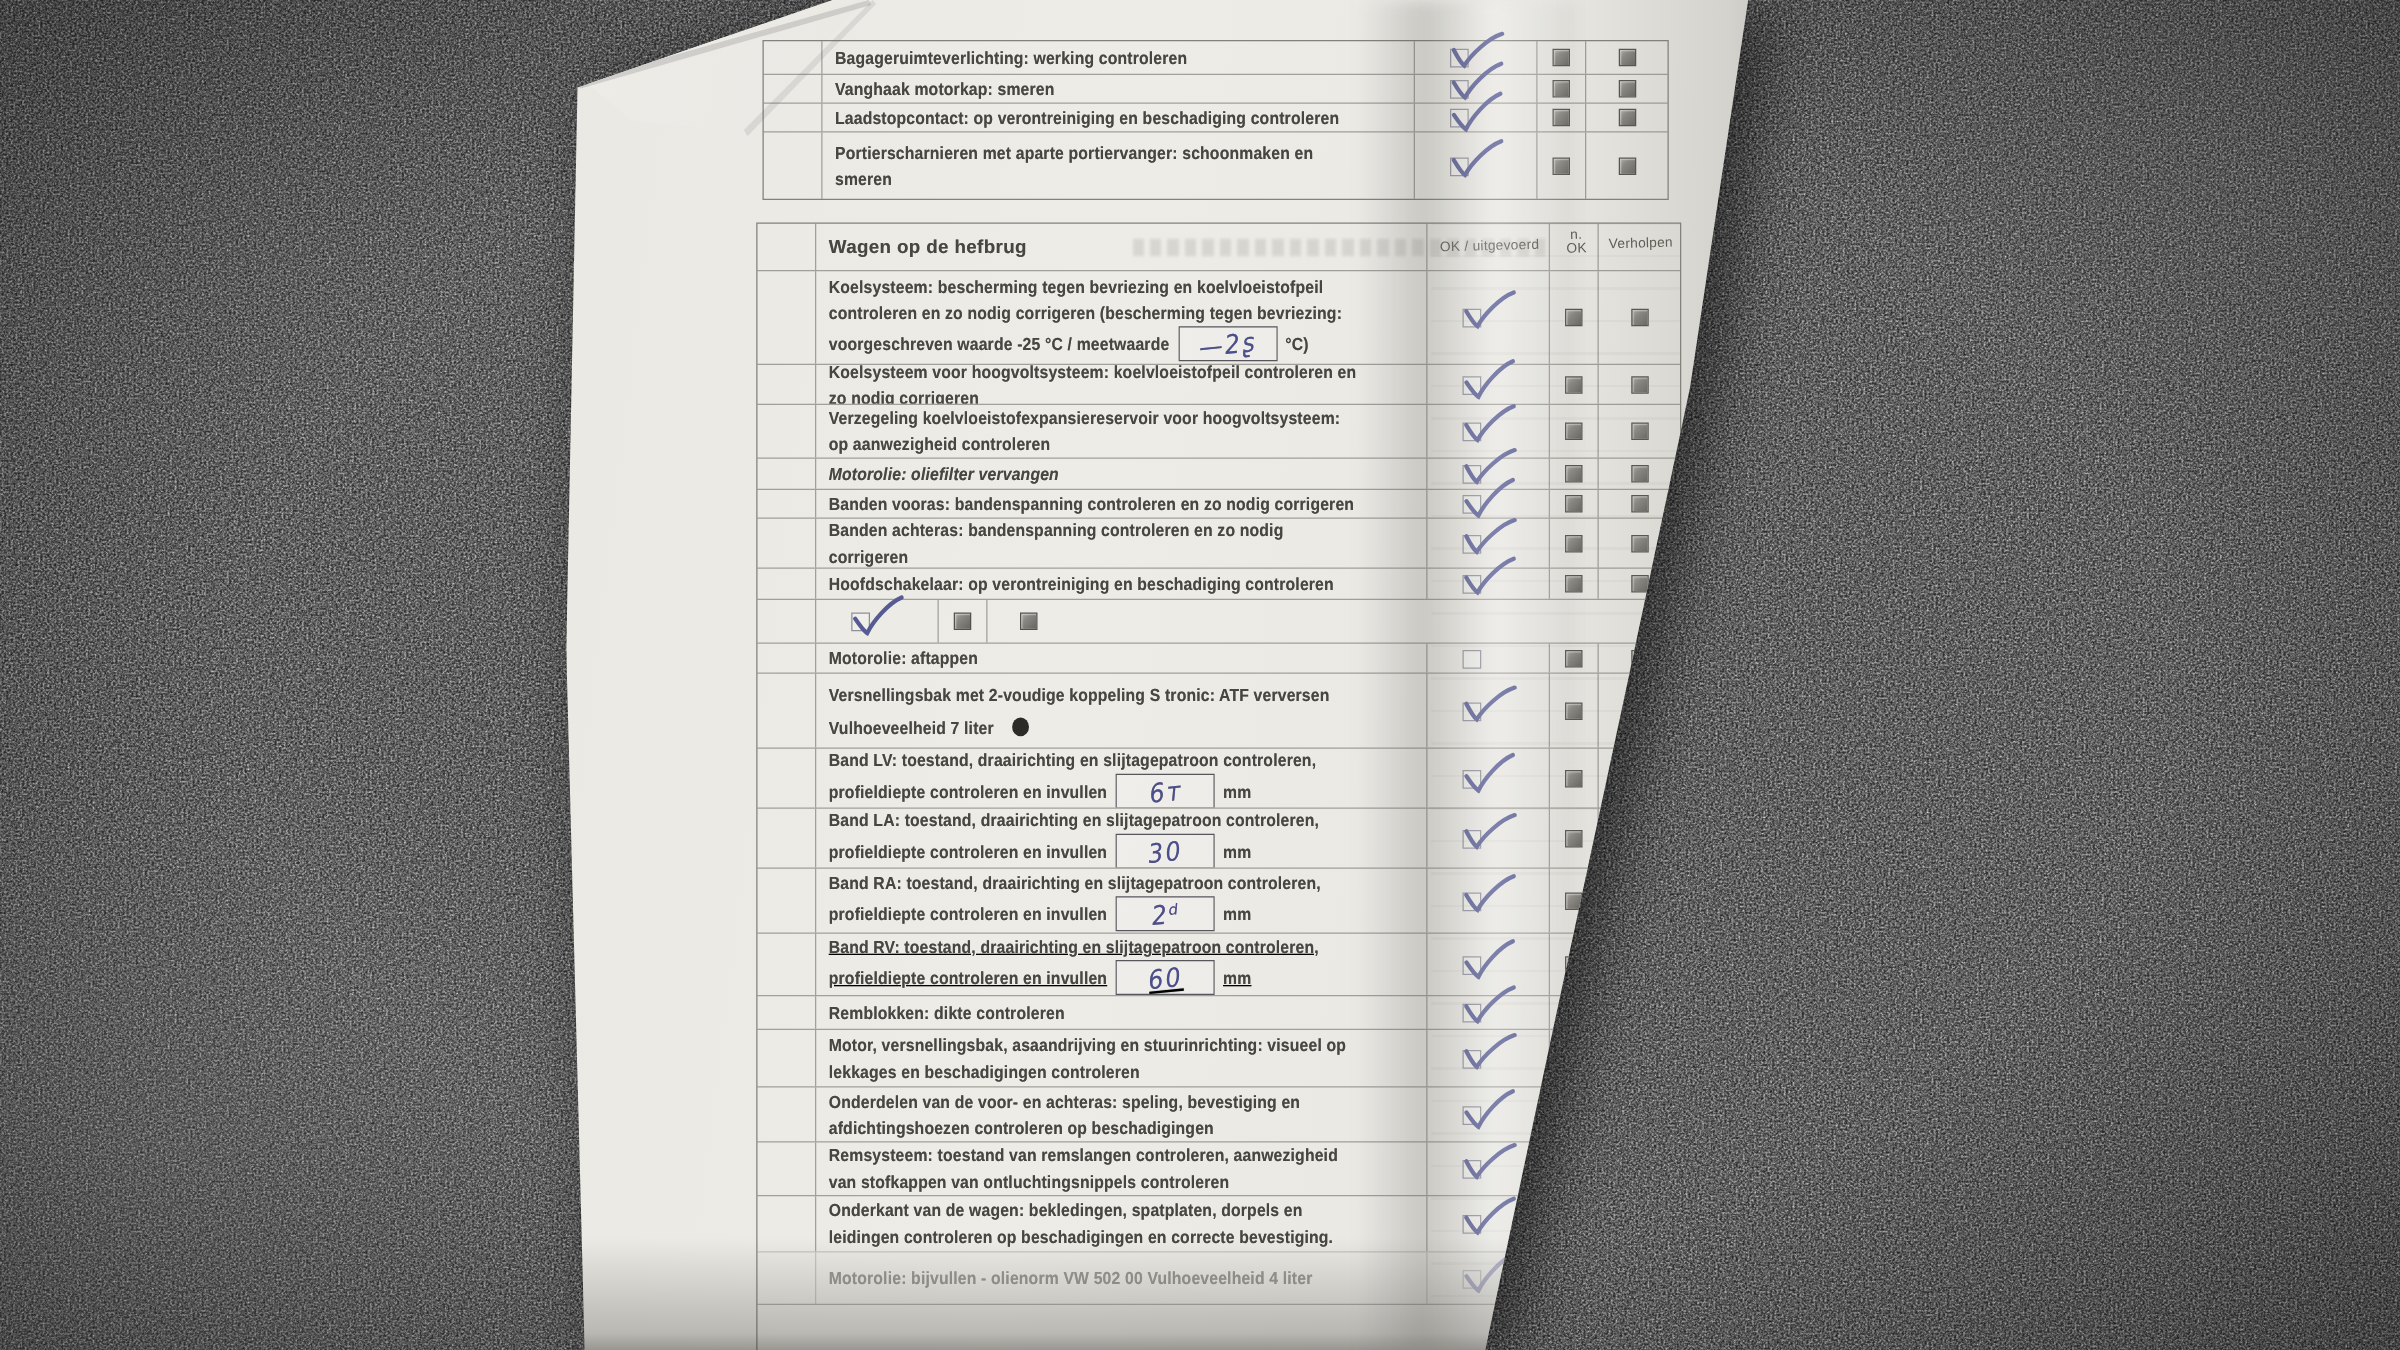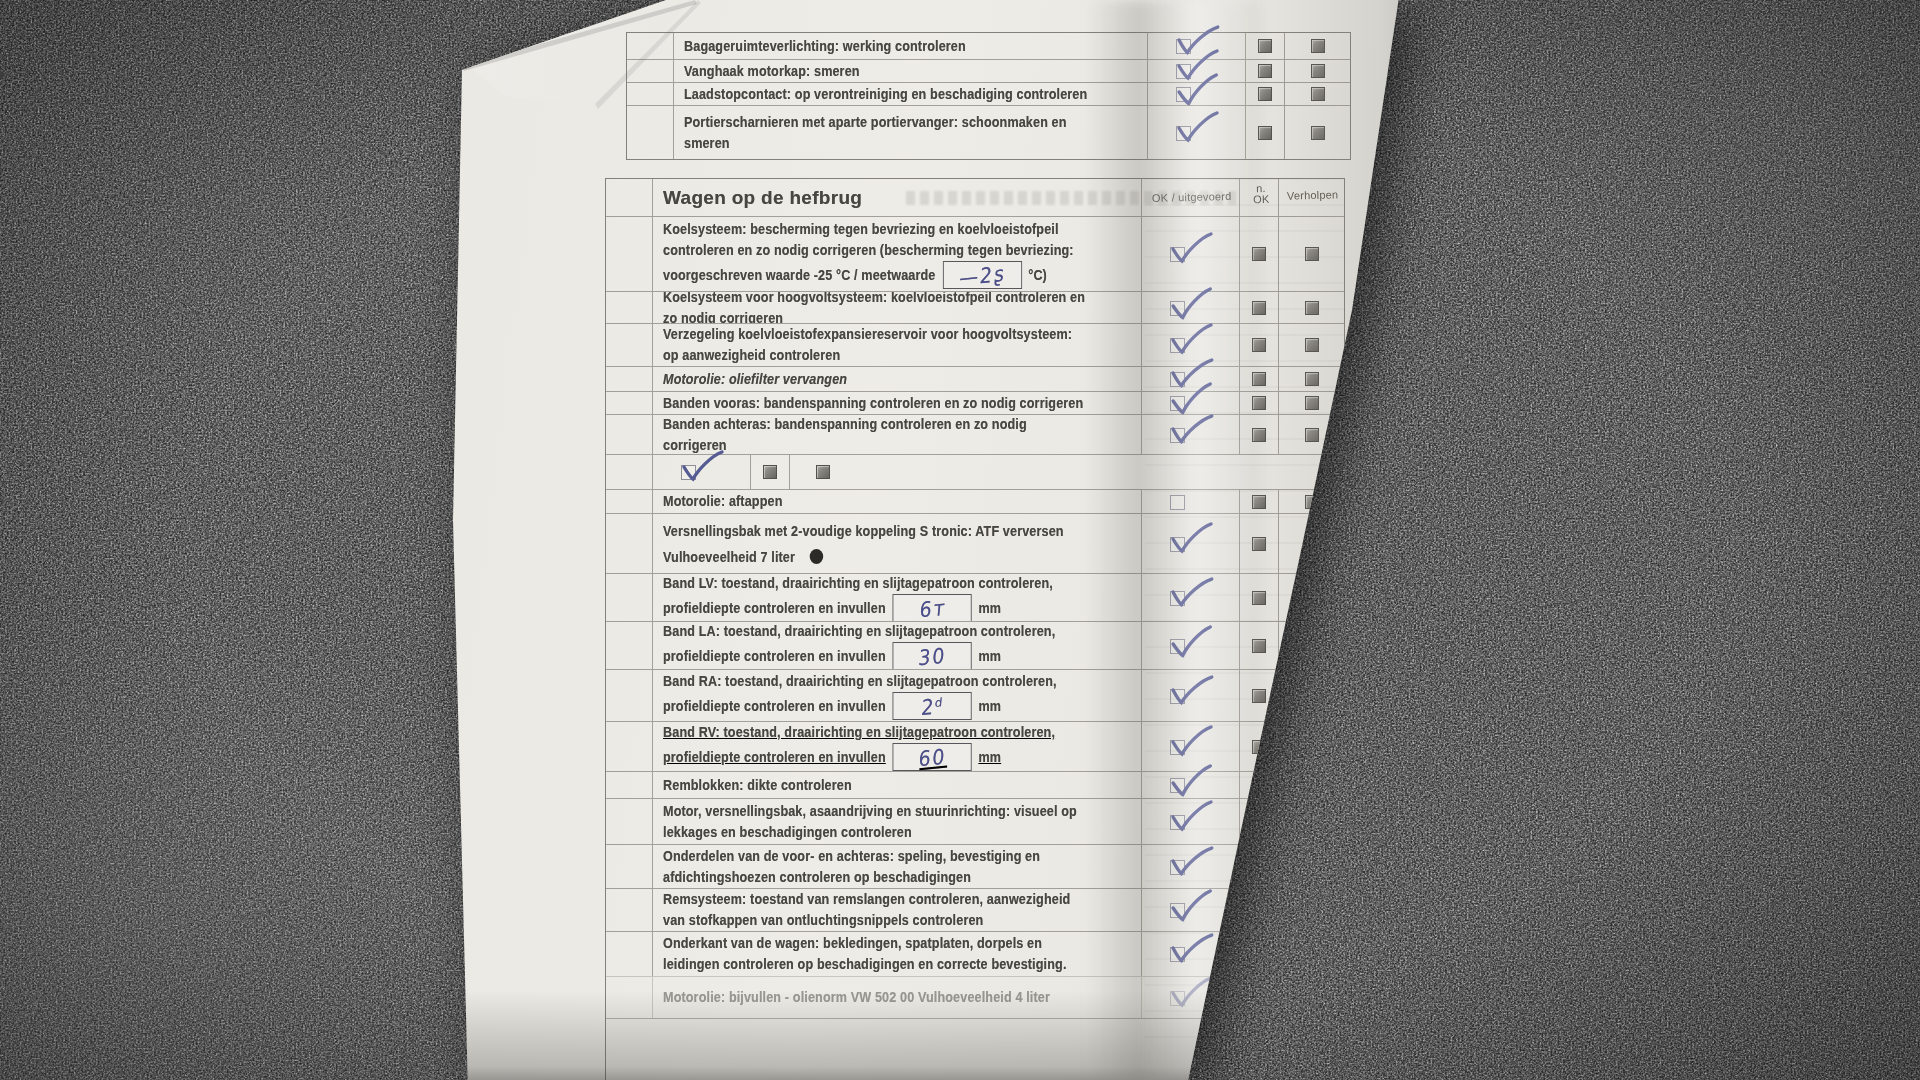--- a/index.html
+++ b/index.html
@@ -61,21 +61,21 @@
   .okwrap{position:absolute;left:28px;top:50%;margin-top:-7px;width:15px;height:15px;}
   .okbox{position:absolute;inset:0;border:1.6px solid #8f8e9b;box-sizing:border-box;background:rgba(250,250,248,0.25);}
   .tick{position:absolute;left:-3px;top:-17px;width:48px;height:38px;overflow:visible;}
   .tick path{fill:none;stroke:#565b93;stroke-width:3.4;stroke-linecap:round;}
   .crow:nth-child(odd) .tick{transform:rotate(3deg);}
   .crow:nth-child(3n) .tick{transform:rotate(-3deg) translateY(2px);}
   .shadedbox{width:14px;height:14px;box-sizing:border-box;border:1.4px solid #53514c;
     background:linear-gradient(135deg,#aeaca6 0%,#8a8882 35%,#67655f 100%);
     box-shadow:inset 1px 1px 1px rgba(255,255,255,0.45);}
   
-  .hdr-title{font-size:19px;font-weight:700;color:#474641;letter-spacing:.3px;
+  .hdr-title{font-size:15px;font-weight:700;color:#474641;letter-spacing:.3px;
     text-shadow:0 0 .5px rgba(71,70,65,.55);}
   .cap{position:absolute;font-size:11px;font-weight:400;color:#5a584f;letter-spacing:.2px;
     transform:rotate(-1.5deg);}
   .cap-ok{right:8px;top:12px;}
   .cap-nok{left:13px;top:4px;text-align:center;line-height:11px;}
   .cap-ver{left:8px;top:10px;}
   .ghost{position:absolute;left:300px;top:12px;width:330px;height:14px;opacity:.16;
     background:repeating-linear-gradient(90deg,#6b695f 0 9px,transparent 9px 14px);filter:blur(1.2px);}
   .faded{opacity:.5;filter:blur(.6px);}
   .filler{border-top:1.1px solid rgba(100,98,90,0.45);}
@@ -102,21 +102,21 @@
     <rect width="1920" height="1080" filter="url(#carpetf)"></rect>
   </svg>
   <div class="carpet-shade"></div>
 
   <div class="paper-wrap">
     <div class="paper">
       <div class="fold-wedge"></div>
       <div class="crease1"></div>
       <div class="crease2"></div>
 
-      <div class="ctable" id="top-table" style="left:610px;top:32px;width:725px;margin-left:16px;">
+      <div class="ctable" id="top-table" style="left:610px;top:32px;width:725px;">
           <div class="crow" style="height: 26px;">
             <div class="c-narrow"></div>
             <div class="c-text">
               <div class="tline">
                 <span>Bagageruimteverlichting: werking controleren</span>
               </div>
             </div>
             <div class="c-ok">
               <div class="okwrap">
                 <div class="okbox"></div>
@@ -347,20 +347,42 @@
             </div>
           </div>
           <div class="crow" style="height: 40px;">
             <div class="c-narrow"></div>
             <div class="c-text">
               <div class="tline">
                 <span>Banden achteras: bandenspanning controleren en zo nodig</span>
               </div>
               <div class="tline">
                 <span>corrigeren</span>
+              </div>
+            </div>
+            <div class="c-ok">
+              <div class="okwrap">
+                <div class="okbox"></div>
+                <svg class="tick" viewBox="0 0 48 38">
+                  <path d="M6 19 C9 24, 12 29, 15 31 C20 22, 33 8, 44 4"></path>
+                </svg>
+              </div>
+            </div>
+            <div class="c-nok">
+              <div class="shadedbox"></div>
+            </div>
+            <div class="c-ver">
+              <div class="shadedbox"></div>
+            </div>
+          </div>
+          <div class="crow" style="height: 25px;">
+            <div class="c-narrow"></div>
+            <div class="c-text">
+              <div class="tline">
+                <span>Hoofdschakelaar: op verontreiniging en beschadiging controleren</span>
               </div>
             </div>
             <div class="c-ok">
               <div class="okwrap">
                 <div class="okbox"></div>
                 <svg class="tick" viewBox="0 0 48 38">
                   <path d="M6 19 C9 24, 12 29, 15 31 C20 22, 33 8, 44 4"></path>
                 </svg>
               </div>
             </div>

